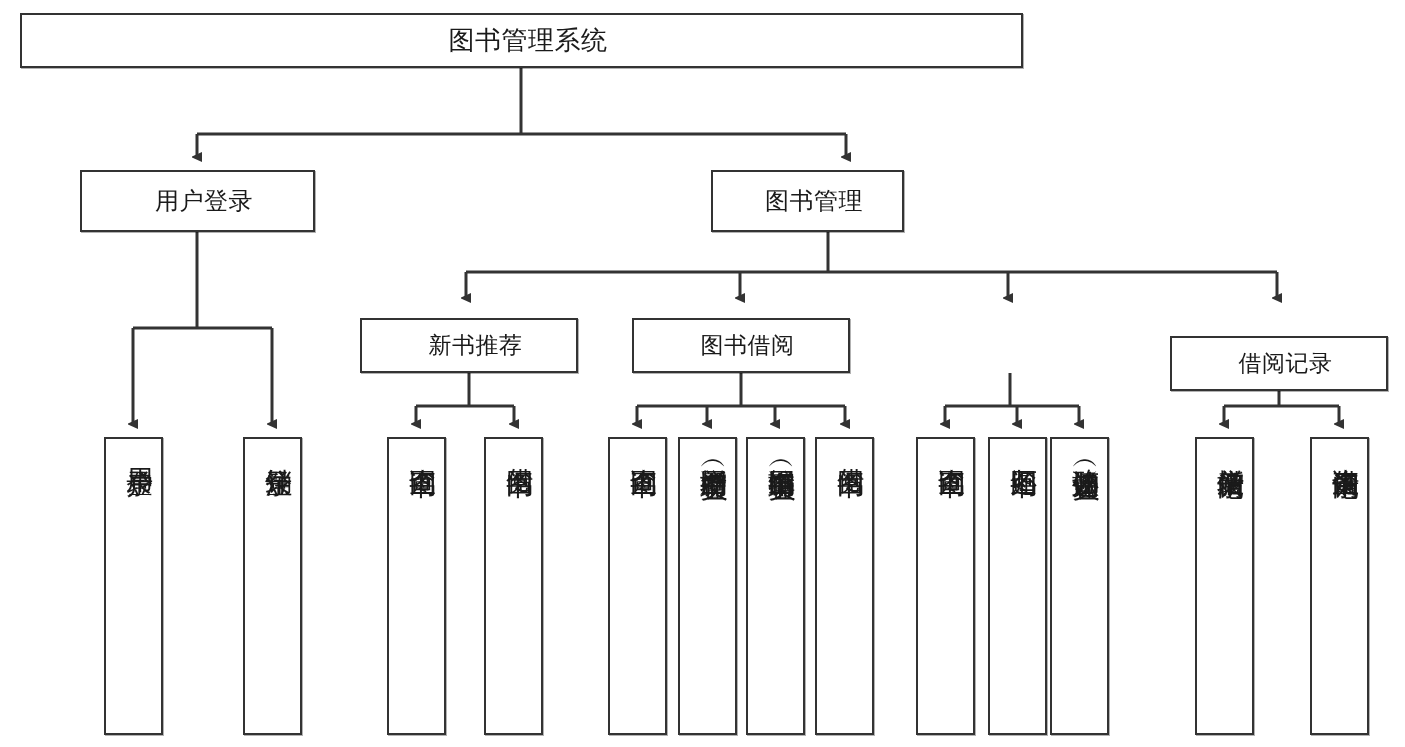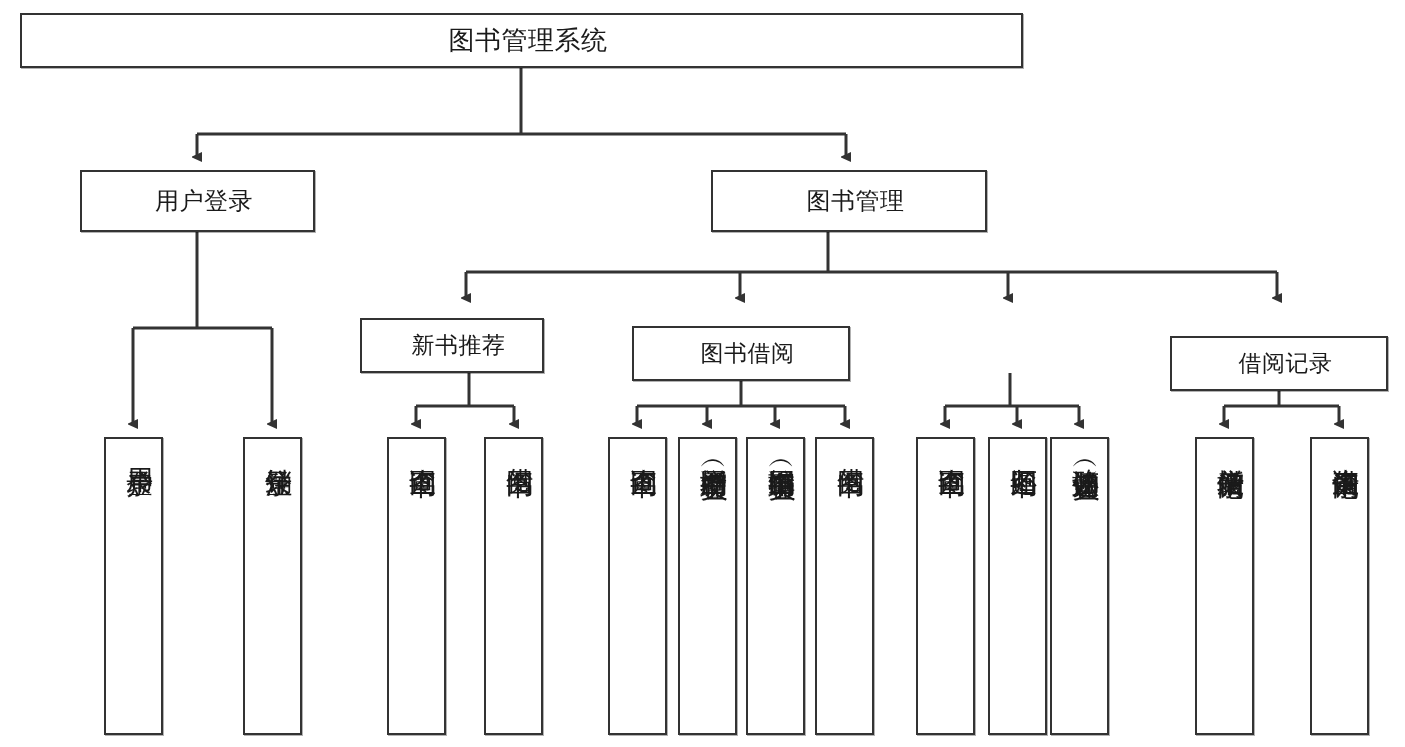--- a/index.html
+++ b/index.html
@@ -126,28 +126,28 @@
     </g>
   </svg>
 
   <div class="node-box horizontal" style="left:20px; top:13px; width:1003px; height:55px;">
     <span class="node-label" style="font-size:26px;">图书管理系统</span>
   </div>
 
   <div class="node-box horizontal" style="left:80px; top:170px; width:235px; height:62px;">
     <span class="node-label" style="font-size:24px;">用户登录</span>
   </div>
-  <div class="node-box horizontal" style="left:711px; top:170px; width:276px; height:62px;">
+  <div class="node-box horizontal" style="left:711px; top:170px; width:193px; height:62px;">
     <span class="node-label" style="font-size:24px;">图书管理</span>
   </div>
 
-  <div class="node-box horizontal" style="left:360px; top:318px; width:184px; height:55px;">
+  <div class="node-box horizontal" style="left:360px; top:318px; width:218px; height:55px;">
     <span class="node-label" style="font-size:23px;">新书推荐</span>
   </div>
-  <div class="node-box horizontal" style="left:632px; top:326px; width:218px; height:55px;">
+  <div class="node-box horizontal" style="left:632px; top:318px; width:218px; height:55px;">
     <span class="node-label" style="font-size:23px;">图书借阅</span>
   </div>
   <div class="node-box horizontal" style="left:1170px; top:336px; width:218px; height:55px;">
     <span class="node-label" style="font-size:23px;">借阅记录</span>
   </div>
 
   <div class="node-box vertical" style="left:104px; top:437px; width:59px; height:298px;">
     <span class="node-label" style="font-size:27px;">用户登录</span>
   </div>
   <div class="node-box vertical" style="left:243px; top:437px; width:59px; height:298px;">

